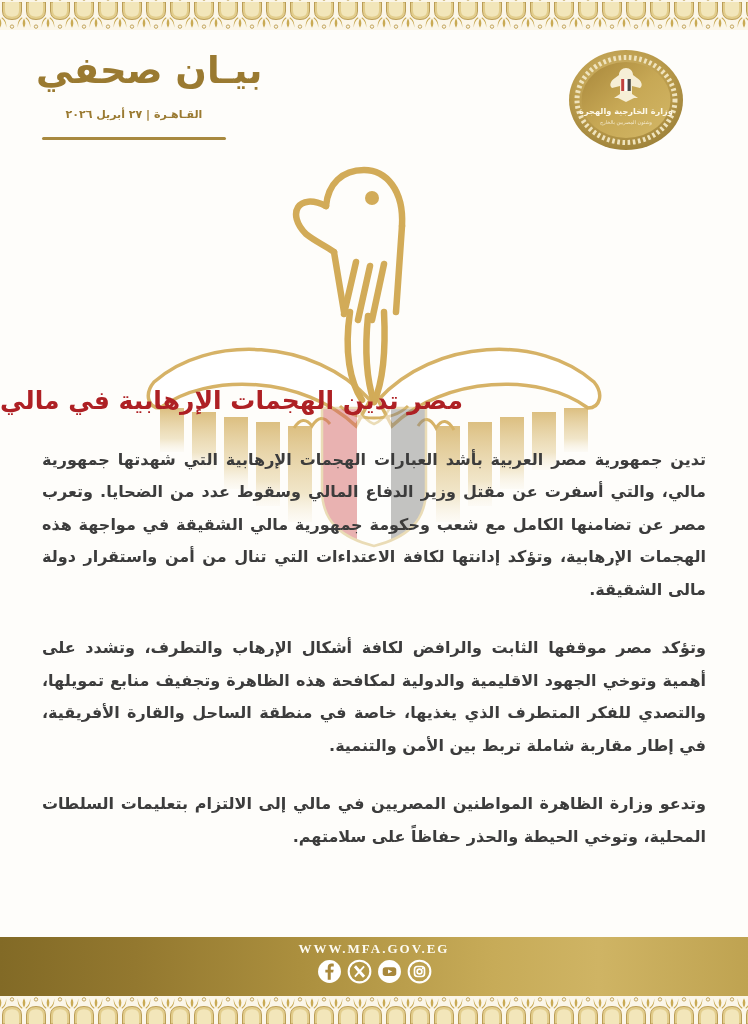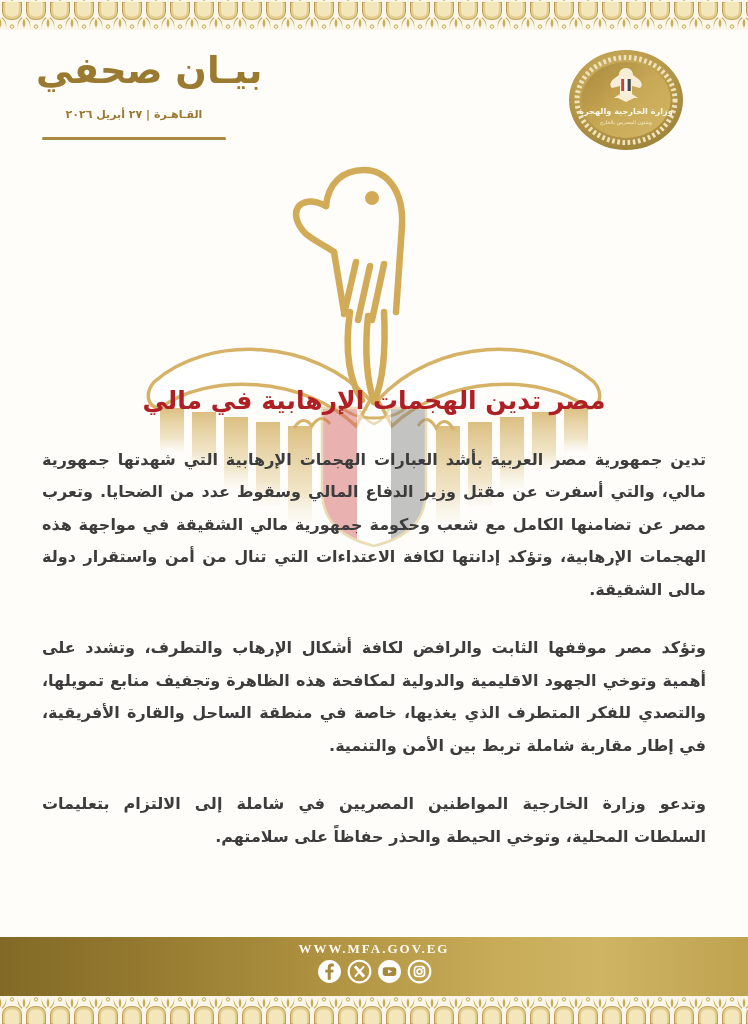--- a/index.html
+++ b/index.html
@@ -24,21 +24,21 @@
   }
   .header-rule {
     margin:16px auto 0 auto; width:184px; height:3px; background:#a8893f; border-radius:2px;
   }
   #seal { position:absolute; top:48px; left:565px; width:122px; height:104px; }
   
   #watermark { position:absolute; top:160px; left:144px; width:460px; height:390px; z-index:0; }
   
   #main-title {
     position:absolute; top:386px; left:0; width:748px; z-index:2;
-    text-align:center; font-size:25px; font-weight:bold; color:#ae2024;
+    text-align:left; font-size:25px; font-weight:bold; color:#ae2024;
     direction:rtl;
   }
   #body-text {
     position:absolute; top:444px; right:42px; width:664px; z-index:2;
     direction:rtl; text-align:justify;
     font-size:16px; font-weight:bold; color:#3c3c3c; line-height:2.03;
   }
   #body-text p { margin-bottom:26px; }
   
   #footer-bar {
@@ -171,21 +171,21 @@
       </g>
       <path d="M178,248 L178,330 C178,362 198,378 230,386 C262,378 282,362 282,330 L282,248 L246,248 C240,258 236,262 230,264 C224,262 220,258 214,248 Z" fill="none" stroke="#d8bc74" stroke-width="2.5"></path>
     </g>
   </svg>
 
   <div id="main-title">مصر تدين الهجمات الإرهابية في مالي</div>
 
   <div id="body-text">
     <p>تدين جمهورية مصر العربية بأشد العبارات الهجمات الإرهابية التي شهدتها جمهورية مالي، والتي أسفرت عن مقتل وزير الدفاع المالي وسقوط عدد من الضحايا. وتعرب مصر عن تضامنها الكامل مع شعب وحكومة جمهورية مالي الشقيقة في مواجهة هذه الهجمات الإرهابية، وتؤكد إدانتها لكافة الاعتداءات التي تنال من أمن واستقرار دولة مالى الشقيقة.</p>
     <p>وتؤكد مصر موقفها الثابت والرافض لكافة أشكال الإرهاب والتطرف، وتشدد على أهمية وتوخي الجهود الاقليمية والدولية لمكافحة هذه الظاهرة وتجفيف منابع تمويلها، والتصدي للفكر المتطرف الذي يغذيها، خاصة في منطقة الساحل والقارة الأفريقية، في إطار مقاربة شاملة تربط بين الأمن والتنمية.</p>
-    <p>وتدعو وزارة الخارجية المواطنين المصريين في شاملة إلى الالتزام بتعليمات السلطات المحلية، وتوخي الحيطة والحذر حفاظاً على سلامتهم.</p>
+    <p>وتدعو وزارة الظاهرة المواطنين المصريين في مالي إلى الالتزام بتعليمات السلطات المحلية، وتوخي الحيطة والحذر حفاظاً على سلامتهم.</p>
   </div>
 
   <div id="footer-bar">
     <div class="website">WWW.MFA.GOV.EG</div>
     <div class="social-row">
       <svg width="25" height="25" viewBox="0 0 24 24">
         <circle cx="12" cy="12" r="11" fill="#ffffff"></circle>
         <path d="M13.2,20 v-7 h2.3 l0.5,-2.8 h-2.8 V8.4 c0,-0.8 0.4,-1.3 1.3,-1.3 h1.6 V4.6 c-0.6,-0.1 -1.5,-0.2 -2.2,-0.2 c-2.2,0 -3.6,1.3 -3.6,3.7 v2.1 H8 V13 h2.3 v7 Z" fill="#a8883c"></path>
       </svg>
       <svg width="25" height="25" viewBox="0 0 24 24">

